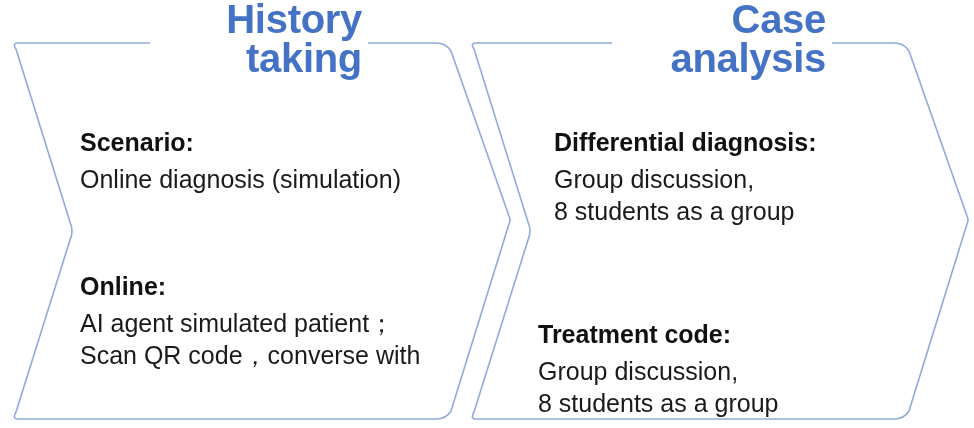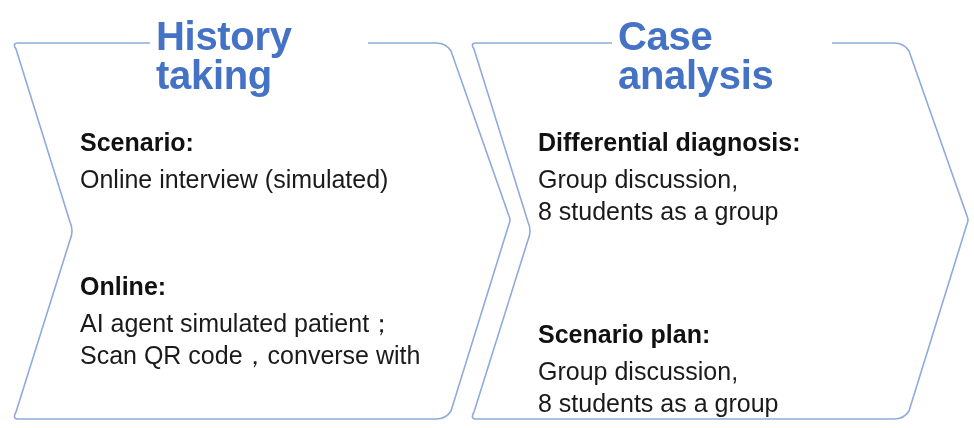--- a/index.html
+++ b/index.html
@@ -26,28 +26,28 @@
     height: 428px;
   }
   .chevron-path {
     fill: #ffffff;
     stroke: #8FAADC;
     stroke-width: 1.6;
     stroke-linejoin: round;
   }
   .stage-title {
     position: absolute;
-    text-align: left;
+    text-align: right;
     color: #4472C4;
     font-weight: bold;
     font-size: 40px;
     line-height: 0.97;
     letter-spacing: -0.3px;
     background: #ffffff;
-    padding: 17px 6px;
+    padding: 0 6px;
     z-index: 3;
     white-space: pre-line;
   }
   .title-history {
     left: 150px;
     top: 0px;
     width: 206px;
   }
   .title-case {
     left: 612px;
@@ -55,21 +55,21 @@
     width: 208px;
   }
   .body-block {
     position: absolute;
     z-index: 2;
     color: #1a1a1a;
     margin-top: 42px;
   }
   .block-left-1  { left: 80px;  top: 88px;  width: 390px; }
   .block-left-2  { left: 80px;  top: 232px; width: 400px; }
-  .block-right-1 { left: 538px; top: 88px;  width: 380px; }
+  .block-right-1 { left: 554px; top: 88px;  width: 380px; }
   .block-right-2 { left: 538px; top: 280px; width: 380px; }
 
   .heading {
     font-size: 25px;
     font-weight: bold;
     line-height: 1.0;
     margin: 0 0 8px 0;
     color: #111111;
     white-space: nowrap;
   }
@@ -113,37 +113,37 @@
              L 909 51
              Q 904 43 894 43
              Z"></path>
   </svg>
 
   <div class="stage-title title-history">History
 taking</div>
 
   <div class="body-block block-left-1">
     <div class="heading">Scenario:</div>
-    <div class="line">Online interview (simulated)</div>
+    <div class="line">Online diagnosis (simulation)</div>
   </div>
 
   <div class="body-block block-left-2">
     <div class="heading">Online:</div>
     <div class="line">AI agent simulated patient；</div>
     <div class="line">Scan QR code，converse with</div>
   </div>
 
   <div class="stage-title title-case">Case
 analysis</div>
 
   <div class="body-block block-right-1">
     <div class="heading">Differential diagnosis:</div>
     <div class="line">Group discussion,</div>
     <div class="line">8 students as a group</div>
   </div>
 
   <div class="body-block block-right-2">
-    <div class="heading">Scenario plan:</div>
+    <div class="heading">Treatment code:</div>
     <div class="line">Group discussion,</div>
     <div class="line">8 students as a group</div>
   </div>
 
 </div>
 
 </body></html>

